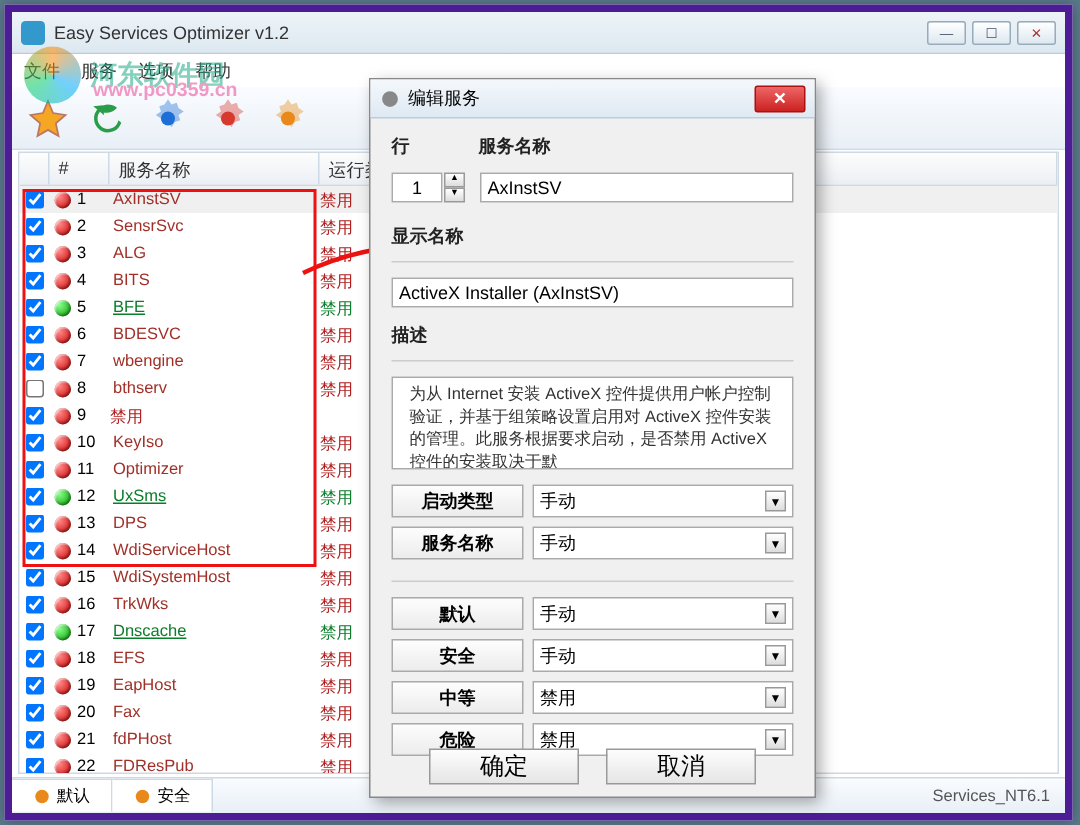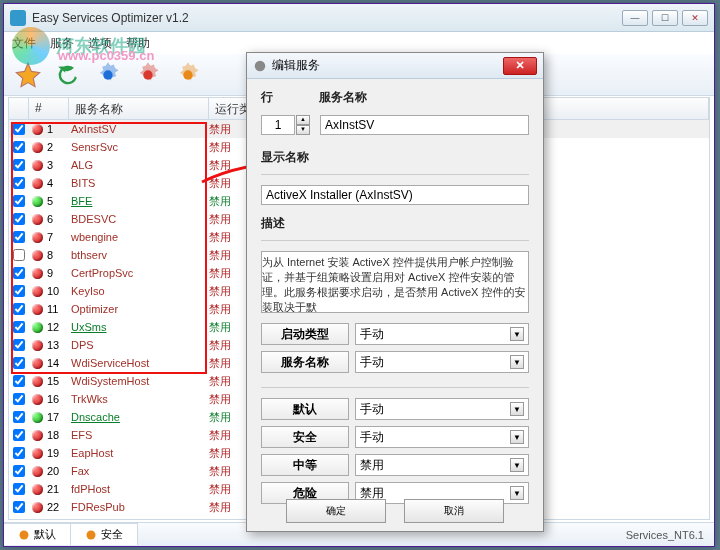--- a/index.html
+++ b/index.html
@@ -1,18 +1,18 @@
 <!DOCTYPE html>
 <html><head>
 <meta charset="utf-8">
 <style>
 * { box-sizing: border-box; margin: 0; padding: 0; font-family: "Microsoft YaHei", Tahoma, sans-serif; }
 body { background: #5a7a8a; width: 720px; height: 550px; overflow: hidden; position: relative; }
 
-.main-window { position: absolute; left: 3px; top: 3px; width: 712px; height: 544px; background: #fff; border: 1px solid #4c1d95; box-shadow: 0 0 8px rgba(0,0,0,.3); }
+.main-window { position: absolute; left: 3px; top: 3px; width: 712px; height: 544px; background: #fff; border: 5px solid #4c1d95; box-shadow: 0 0 8px rgba(0,0,0,.3); }
 .titlebar { height: 28px; background: linear-gradient(#eef4f8,#dce8f0); display: flex; align-items: center; padding: 0 6px; font-size: 12px; color: #333; border-bottom: 1px solid #bcd; }
 .titlebar .ticon { width: 16px; height: 16px; background: #39c; border-radius: 3px; margin-right: 6px; }
 .titlebar .spacer { flex: 1; }
 .winbtn { width: 26px; height: 16px; border: 1px solid #9ab; background: linear-gradient(#fff,#dde8f0); margin-left: 4px; border-radius: 2px; display: flex; align-items: center; justify-content: center; font-size: 9px; color: #456; cursor: pointer; }
 .winbtn.close { color: #a33; }
 .menubar { height: 22px; display: flex; align-items: center; padding: 0 8px; font-size: 12px; gap: 14px; }
 .menubar span { color: #333; }
 .watermark { position: absolute; left: 8px; top: 22px; width: 190px; height: 40px; opacity: .55; pointer-events: none; display: flex; align-items: center; gap: 6px; }
 .watermark .logo { width: 38px; height: 38px; border-radius: 50%; background: conic-gradient(#f80,#0af,#0c6,#f80); }
 .watermark .wmtxt { font-size: 18px; font-weight: bold; color: #2a8; }
@@ -65,27 +65,27 @@
 .dlg-title .spacer { flex:1; }
 .dlg-close { width:34px; height:18px; background: linear-gradient(#e66,#c22); border:1px solid #a11; border-radius:2px; color:#fff; display:flex; align-items:center; justify-content:center; font-size:11px; font-weight:bold; cursor:pointer; }
 .dlg-body { padding: 10px 14px; font-size: 12px; }
 .dlg-row { display:flex; align-items:center; margin-bottom:6px; }
 .dlg-label { font-weight: bold; color: #222; margin-bottom: 3px; }
 .dlg-hr { border: none; border-top:1px solid #ccc; margin: 8px 0 10px; }
 .numbox { width: 34px; height: 20px; border:1px solid #aaa; background:#fff; text-align:center; font-size:12px; }
 .spinner { display:flex; flex-direction:column; margin-left:1px; }
 .spinbtn { width:14px; height:10px; border:1px solid #999; background:linear-gradient(#fff,#ddd); font-size:6px; line-height:6px; text-align:center; cursor:pointer; }
 .textin { width: 100%; height: 20px; border:1px solid #aaa; background:#fff; padding:2px 4px; font-size:12px; }
-.desc-box { width:100%; height:62px; border:1px solid #aaa; background:#fff; padding:3px 0; font-size:11px; color:#333; overflow:hidden; }
+.desc-box { width:100%; height:62px; border:1px solid #aaa; background:#fff; padding:3px 11px; font-size:11px; color:#333; overflow:hidden; }
 .combo-row { display:flex; align-items:flex-end; margin-bottom:6px; }
 .combo-label { width: 88px; height:22px; border:1px solid #aaa; background:linear-gradient(#fdfdfd,#ececec); display:flex; align-items:center; justify-content:center; font-weight:bold; font-size:12px; }
 .combo { flex:1; height:22px; border:1px solid #aaa; background:#fff; margin-left:6px; display:flex; align-items:center; justify-content:space-between; padding:0 4px; font-size:12px; }
 .combo .dd { width:14px; height:14px; border:1px solid #999; background:linear-gradient(#fff,#ddd); display:flex; align-items:center; justify-content:center; font-size:8px; }
 .dlg-footer { position:absolute; bottom:8px; left:0; right:0; display:flex; justify-content:center; gap:18px; }
-.dlg-btn { width: 100px; height: 24px; border:1px solid #999; background:linear-gradient(#fdfdfd,#e5e5e5); font-size:10px; display:flex; align-items:center; justify-content:center; cursor:pointer; }
+.dlg-btn { width: 100px; height: 24px; border:1px solid #999; background:linear-gradient(#fdfdfd,#e5e5e5); font-size:16px; display:flex; align-items:center; justify-content:center; cursor:pointer; }
 </style>
 </head>
 <body>
 
 <div class="main-window">
   <div class="titlebar">
     <span class="ticon"></span>
     <span>Easy Services Optimizer v1.2</span>
     <span class="spacer"></span>
     <span class="winbtn">—</span>
@@ -232,21 +232,20 @@
             <div class="col-run run-red">禁用</div>
           </div>
           <div class="row">
             <div class="col-chk">
               <input type="checkbox" checked="" style="">
             </div>
             <div class="col-num">
               <span class="dot red"></span>
               <span>9</span>
             </div>
-            <div class="col-name svc-red">CertPropSvc</div>
             <div class="col-run run-red">禁用</div>
           </div>
           <div class="row">
             <div class="col-chk">
               <input type="checkbox" checked="" style="">
             </div>
             <div class="col-num">
               <span class="dot red"></span>
               <span>10</span>
             </div>

